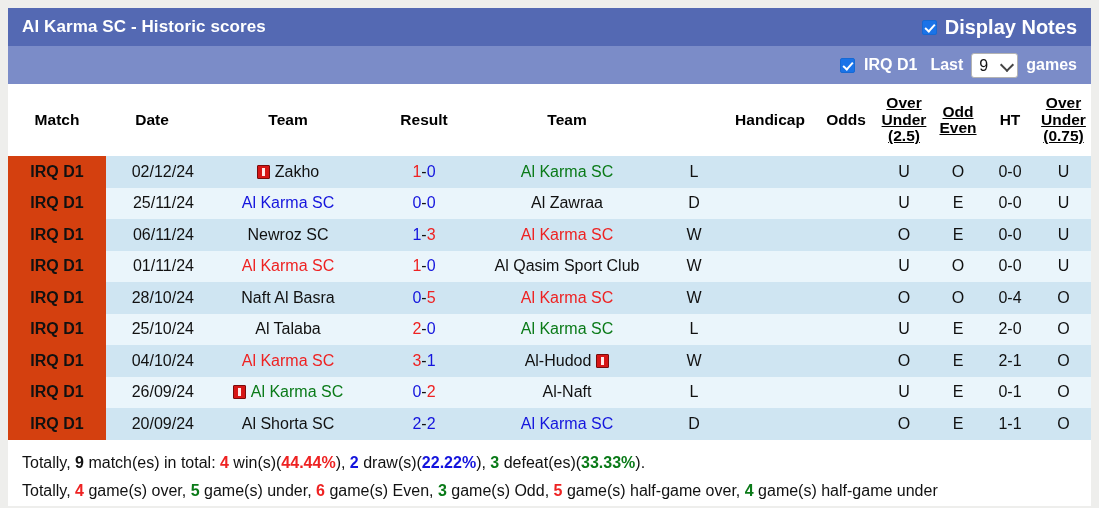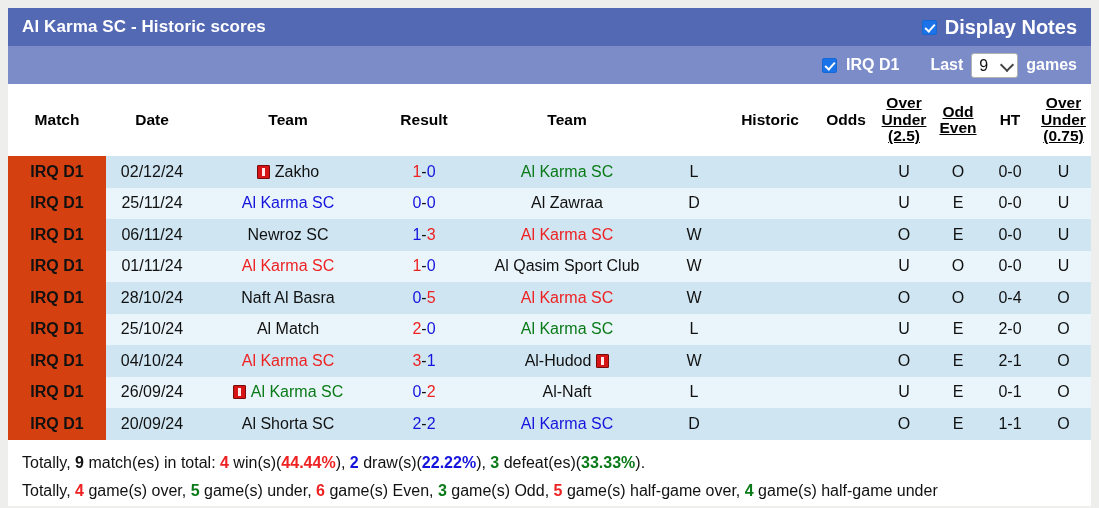--- a/index.html
+++ b/index.html
@@ -29,21 +29,21 @@
   .notes-label{color:#ffffff;font-size:20px;font-weight:bold;white-space:nowrap;}
   
   .filterbar{
     height:38px;background:#7b8cc8;
     display:flex;align-items:center;justify-content:flex-end;
     padding:0 14px 0 14px;box-sizing:border-box;gap:9px;
   }
   .league-chip{display:flex;align-items:center;gap:9px;}
   .league-label{color:#ffffff;font-size:16px;font-weight:bold;white-space:nowrap;}
   .last-label,.games-label{color:#ffffff;font-size:16px;font-weight:bold;white-space:nowrap;}
-  .last-group{display:flex;align-items:center;gap:8px;margin-left:22px;}
+  .last-group{display:flex;align-items:center;gap:8px;margin-left:4px;}
   
   .cb{
     width:15px;height:15px;border-radius:2px;background:#1a73e8;
     position:relative;display:inline-block;flex:none;cursor:pointer;
     border:1px solid #1669d4;box-sizing:border-box;
   }
   .cb::after{
     content:"";position:absolute;left:4px;top:1px;width:4px;height:8px;
     border:solid #ffffff;border-width:0 2px 2px 0;transform:rotate(42deg);
   }
@@ -78,21 +78,21 @@
     font-size:16px;color:#111111;
     height:31.5px;padding:0 4px;vertical-align:middle;
     border:none;white-space:nowrap;overflow:hidden;text-overflow:ellipsis;
   }
   tr.odd td{background:#cfe5f2;}
   tr.even td{background:#eaf5fb;}
   td.league{
     background:#d4400f !important;color:#ffffff;
     font-weight:bold;font-size:15.5px;text-align:center;
   }
-  td.date{text-align:center;padding-left:14px;color:#111;font-size:15.5px;}
+  td.date{text-align:right;padding-left:14px;color:#111;font-size:15.5px;}
   td.team{text-align:center;}
   td.result{text-align:center;font-size:16px;}
   td.hc{text-align:center;}
   td.odds{text-align:center;}
   td.ou,td.oe,td.ou75{text-align:center;font-size:16px;}
   td.ht{text-align:center;font-size:15.5px;color:#111;}
   
   .c-red{color:#ee2222;}
   .c-green{color:#0a7a18;}
   .c-blue{color:#1414dd;}
@@ -167,21 +167,21 @@
         <col style="width:55px">
     </colgroup>
     <thead>
       <tr>
         <th>Match</th>
         <th>Date</th>
         <th>Team</th>
         <th>Result</th>
         <th>Team</th>
         <th></th>
-        <th>Historic</th>
+        <th>Handicap</th>
         <th>Odds</th>
         <th>
           <span class="hdr-stack">
             <span>Over</span>
             <span>Under</span>
             <span>(2.5)</span>
           </span>
         </th>
         <th>
           <span class="hdr-stack">
@@ -266,21 +266,21 @@
           <td class="hc"></td>
           <td class="odds"></td>
           <td class="ou c-red">O</td>
           <td class="oe c-green">O</td>
           <td class="ht">0-4</td>
           <td class="ou75 c-red">O</td>
         </tr>
         <tr class="even">
           <td class="league">IRQ D1</td>
           <td class="date">25/10/24</td>
-          <td class="team"><span class="c-black">Al Match</span></td>
+          <td class="team"><span class="c-black">Al Talaba</span></td>
           <td class="result"><span class="c-red">2</span><span class="c-black">-</span><span class="c-blue">0</span></td>
           <td class="team"><span class="c-green">Al Karma SC</span></td>
           <td class="team c-green">L</td>
           <td class="hc"></td>
           <td class="odds"></td>
           <td class="ou c-green">U</td>
           <td class="oe c-red">E</td>
           <td class="ht">2-0</td>
           <td class="ou75 c-red">O</td>
         </tr>

